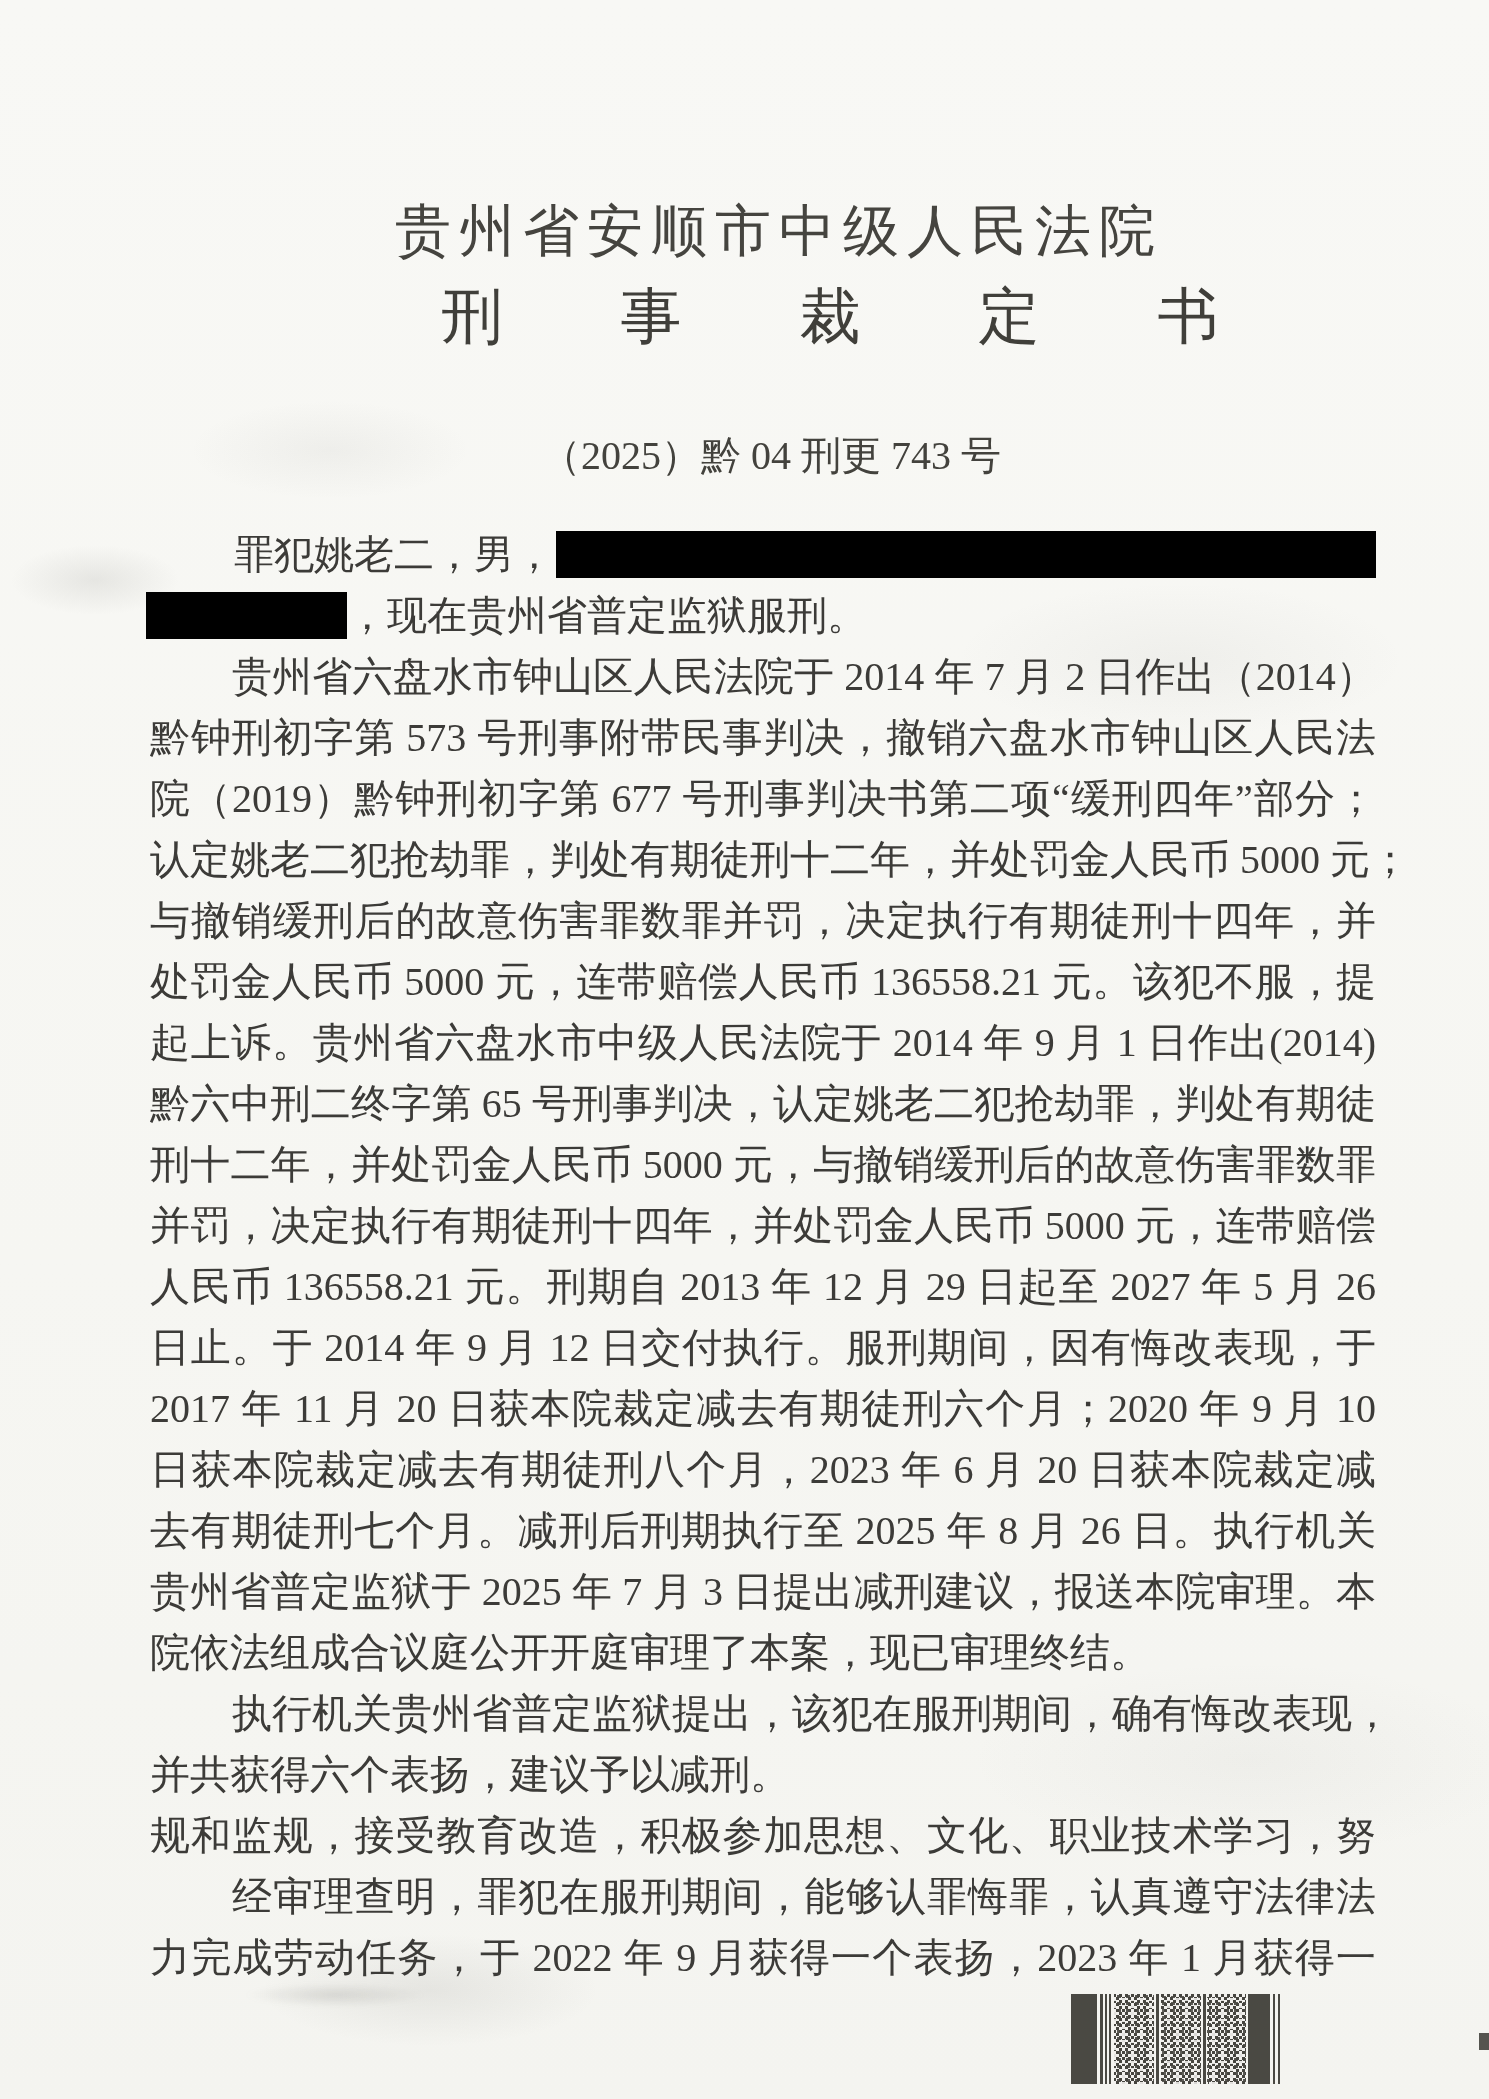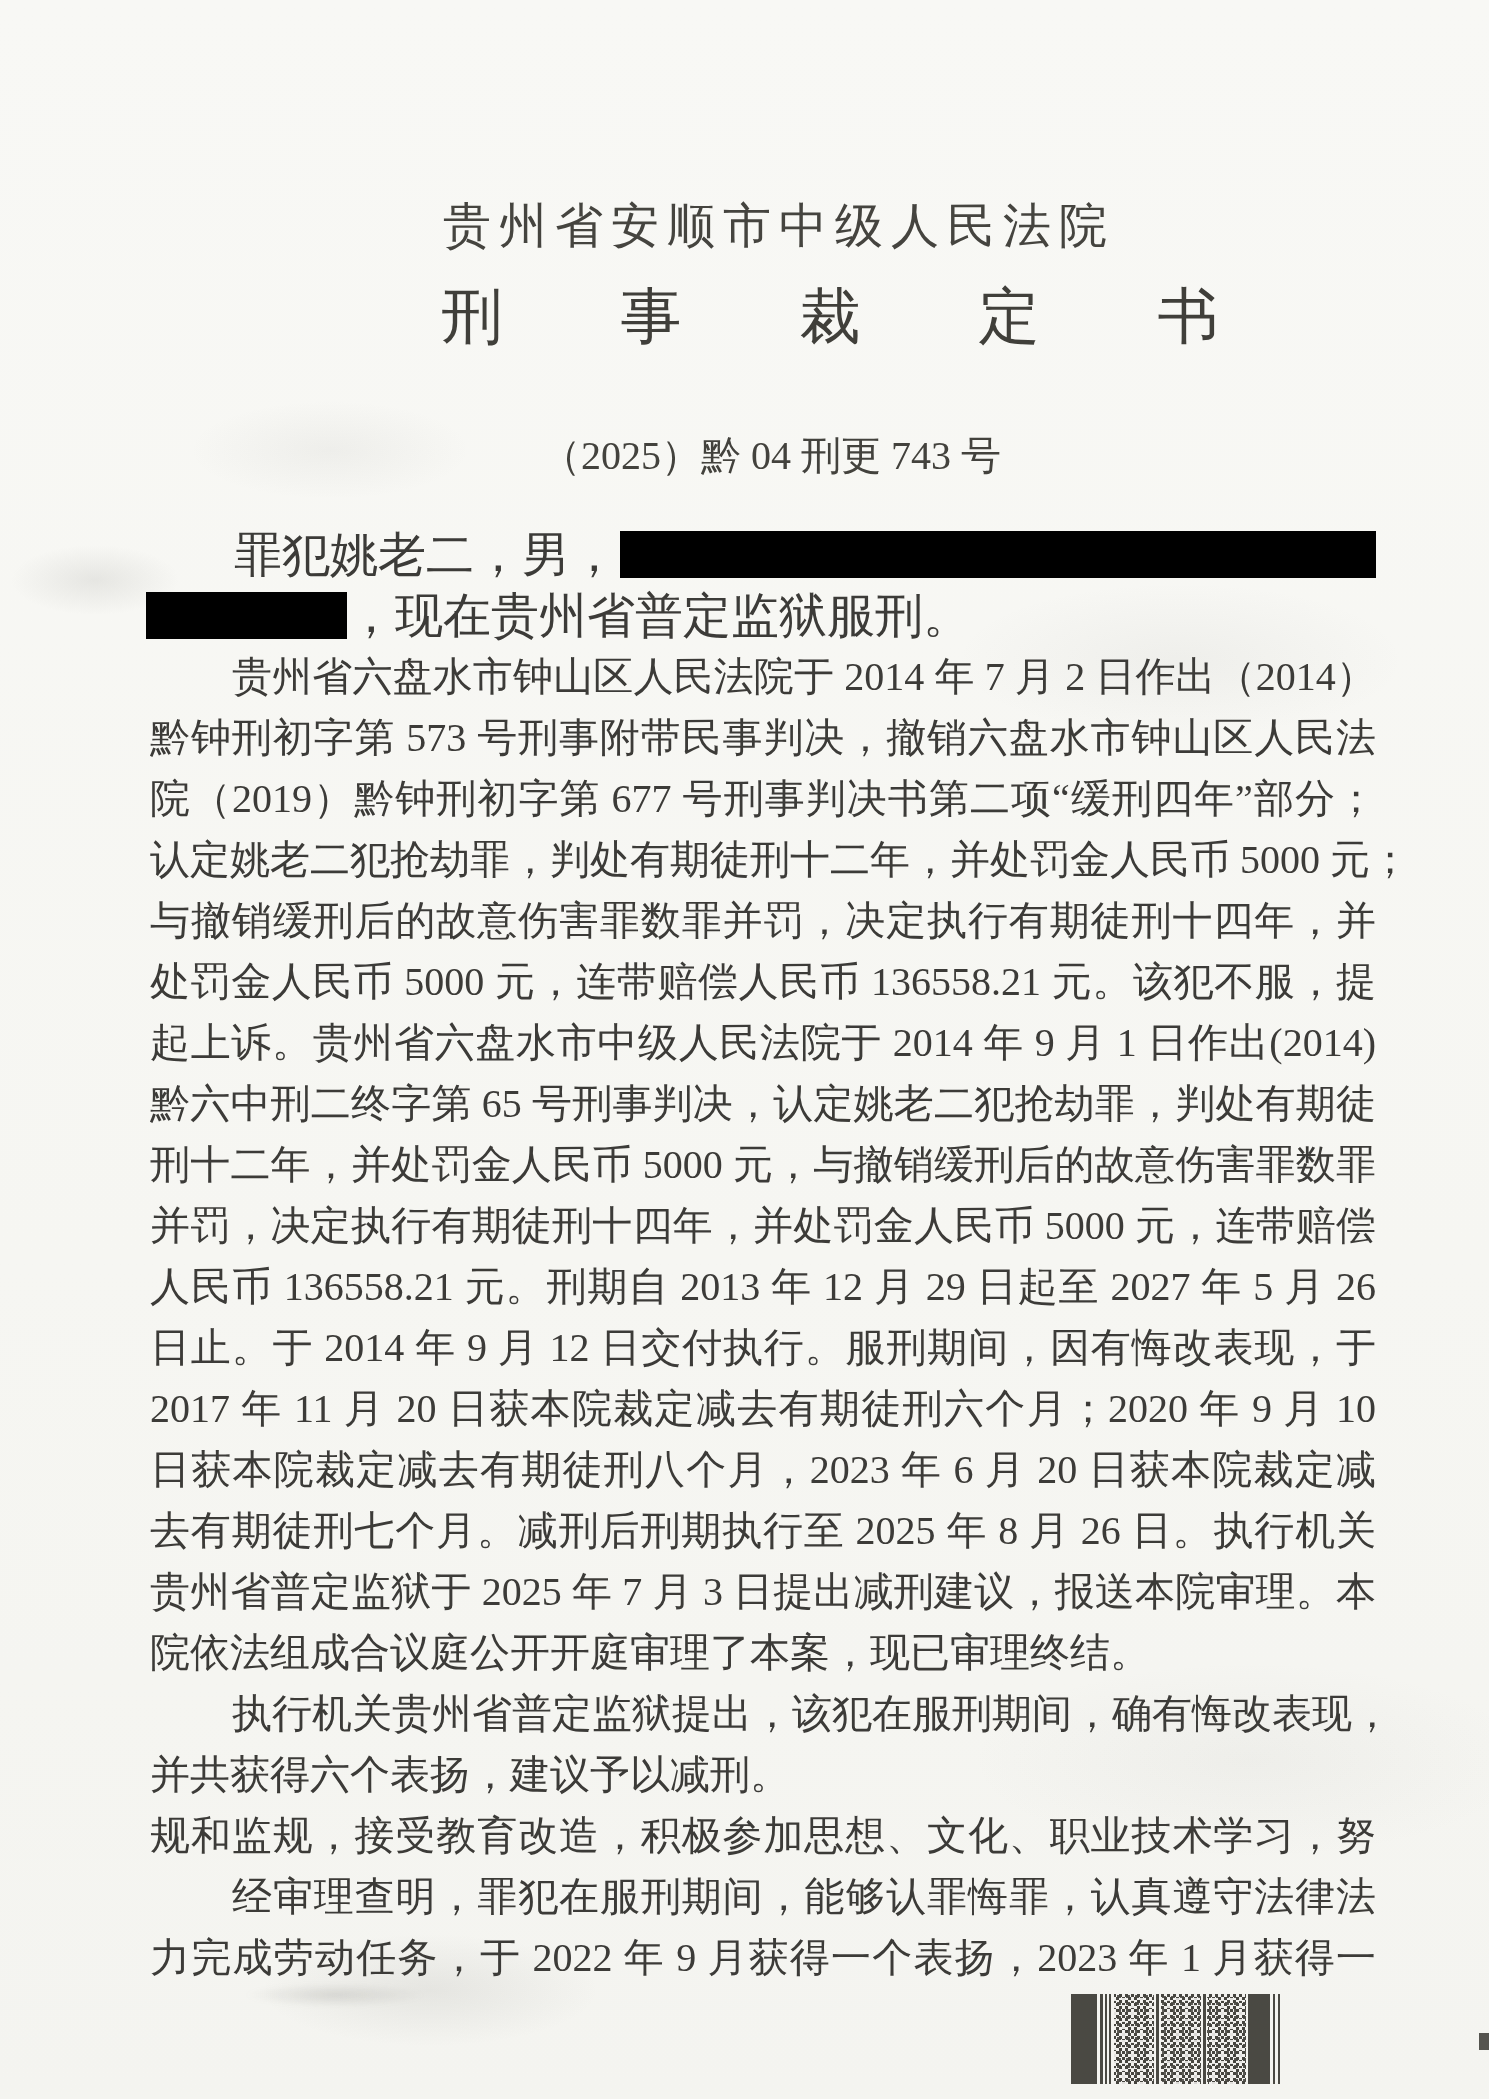--- a/index.html
+++ b/index.html
@@ -14,33 +14,33 @@
       radial-gradient(ellipse 320px 110px at 1180px 660px, rgba(130,130,125,.07), transparent 70%),
       radial-gradient(ellipse 240px 80px at 430px 1990px, rgba(120,120,115,.12), transparent 70%),
       radial-gradient(ellipse 400px 140px at 1250px 1760px, rgba(130,130,125,.06), transparent 70%),
       linear-gradient(180deg,#f8f8f5 0%,#f6f6f2 60%,#f4f4f0 100%);
     overflow:hidden;
     font-family:"Liberation Serif","DejaVu Serif",serif;
     color:#3c3b38;
   }
   .court-title{
     position:absolute;top:194px;left:150px;width:1242px;
-    text-align:center;font-size:48px;letter-spacing:8px;padding-left:8px;
+    text-align:center;font-size:56px;letter-spacing:8px;padding-left:8px;
     color:#45443f;white-space:nowrap;
   }
   .doc-title{
     position:absolute;top:276px;left:150px;width:1242px;
     text-align:center;font-size:61px;letter-spacing:118px;padding-left:118px;
     color:#403f3a;white-space:nowrap;
   }
   .case-no{
     position:absolute;top:428px;left:150px;width:1242px;
     text-align:center;font-size:40px;color:#43423d;white-space:nowrap;
   }
-  .para1{position:absolute;top:524px;left:150px;width:1226px;font-size:48px;}
+  .para1{position:absolute;top:524px;left:150px;width:1226px;font-size:40px;}
   .p1line{display:flex;align-items:center;height:61px;white-space:nowrap;}
   .p1line .txt{flex:0 0 auto;}
   .indent1{padding-left:84px;}
   .redact{background:#000;height:47px;}
   .redact.grow{flex:1 1 auto;margin-left:2px;}
   .redact.fixed{flex:0 0 auto;width:201px;margin-left:-4px;}
   .body-block{position:absolute;top:646px;left:150px;width:1226px;font-size:40px;font-family:Liberation Serif, serif;}
   .bodyline{
     height:61px;line-height:61px;white-space:nowrap;
     text-align:justify;text-align-last:justify;text-justify:inter-ideograph;

